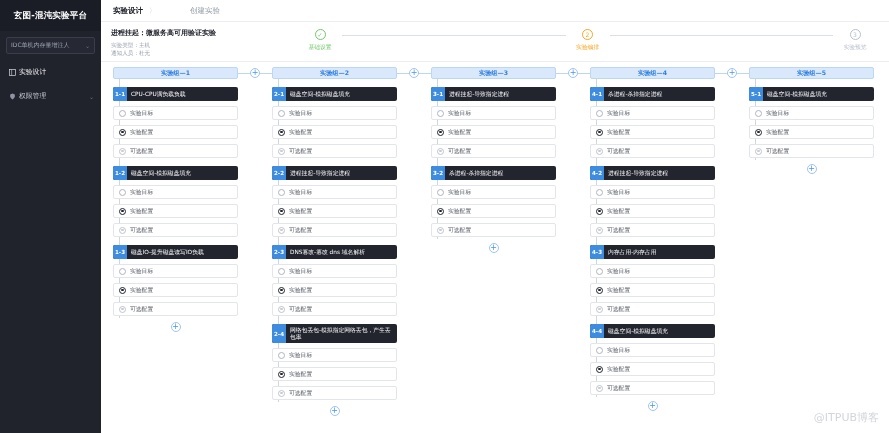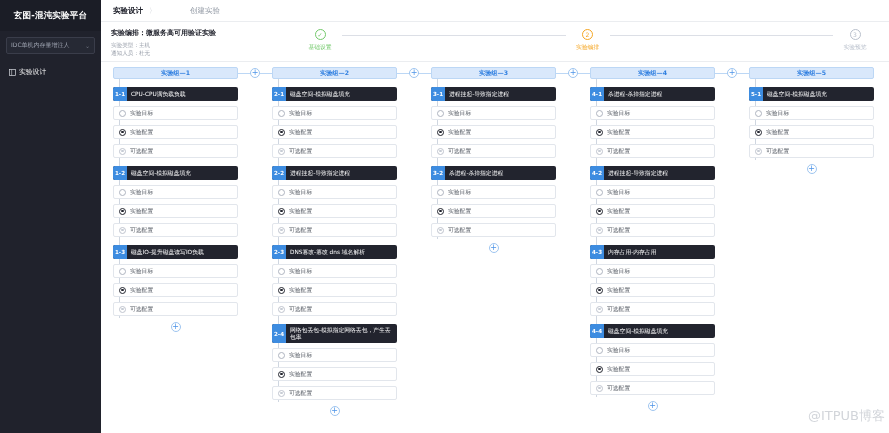--- a/index.html
+++ b/index.html
@@ -166,22 +166,22 @@
   .row .r-icon.dotted::after {
     content: ""; position: absolute; left: 1.4px; top: 1.4px;
     width: 2.2px; height: 2.2px; border-radius: 50%; background: #c7ccd5;
   }
   .row .r-label { font-size: 5.8px; color: #4b5costa; color: #50565f; }
   .group-add {
     display: flex; justify-content: center; margin-top: -2px;
   }
 
   .watermark {
-    position: absolute; right: 4px; bottom: 8px;
-    color: #d2d5da; font-size: 13px;
+    position: absolute; right: 10px; bottom: 8px;
+    color: #d2d5da; font-size: 11px;
   }
 </style>
 </head>
 <body>
 
 <div class="app">
 
   <div class="sidebar">
     <div class="brand">玄图-混沌实验平台</div>
 
@@ -195,35 +195,44 @@
         <span class="mi-icon">
           <svg width="7" height="7" viewBox="0 0 12 12">
               <rect x="1" y="1" width="10" height="10" fill="none" stroke="currentColor" stroke-width="1.2"></rect>
               <line x1="4.5" y1="1" x2="4.5" y2="11" stroke="currentColor" stroke-width="1"></line>
             </svg>
         </span>
         <span class="mi-label">实验设计</span>
       </div>
 
 
+      <div class="menu-item">
+        <span class="mi-icon">
+          <svg width="7" height="7" viewBox="0 0 12 12">
+              <path d="M6 1 L10 2.6 V6 C10 8.6 6 11 6 11 C6 11 2 8.6 2 6 V2.6 Z" fill="currentColor"></path>
+            </svg>
+        </span>
+        <span class="mi-label">权限管理</span>
+        <span class="mi-arrow">⌄</span>
+      </div>
     </div>
   </div>
 
   <div class="main">
 
     <div class="breadcrumb">
       <span class="bc-current">实验设计</span>
       <span class="bc-sep">〉</span>
       <span class="bc-tail">创建实验</span>
     </div>
 
     <div class="info-bar">
       <div class="exp-meta">
         <div class="exp-title">
-          <span>实验编排：</span><span>微服务高可用验证实验</span>
+          <span>进程挂起：</span><span>微服务高可用验证实验</span>
         </div>
         <div class="exp-sub">实验类型：主机</div>
         <div class="exp-sub">通知人员：杜无</div>
       </div>
 
       <div class="steps">
         <div class="step done">
           <div class="step-dot">✓</div>
           <div class="step-label">基础设置</div>
         </div>

